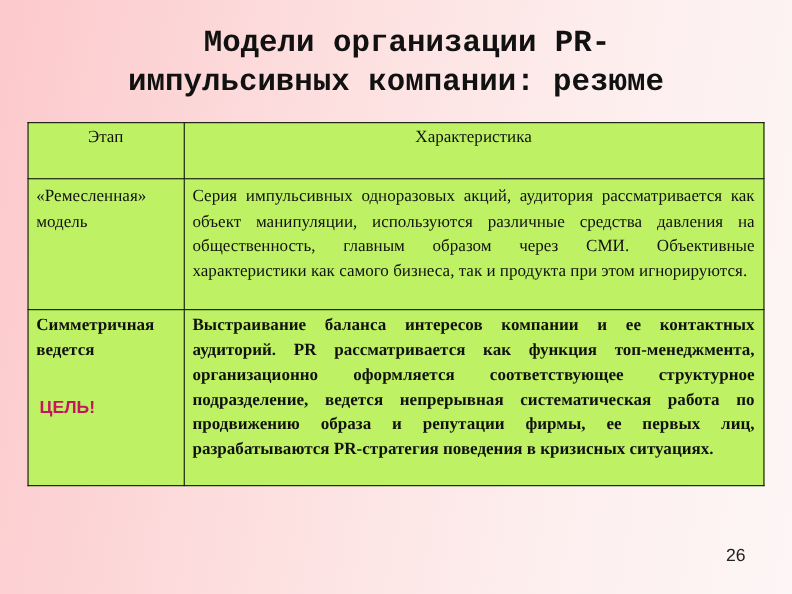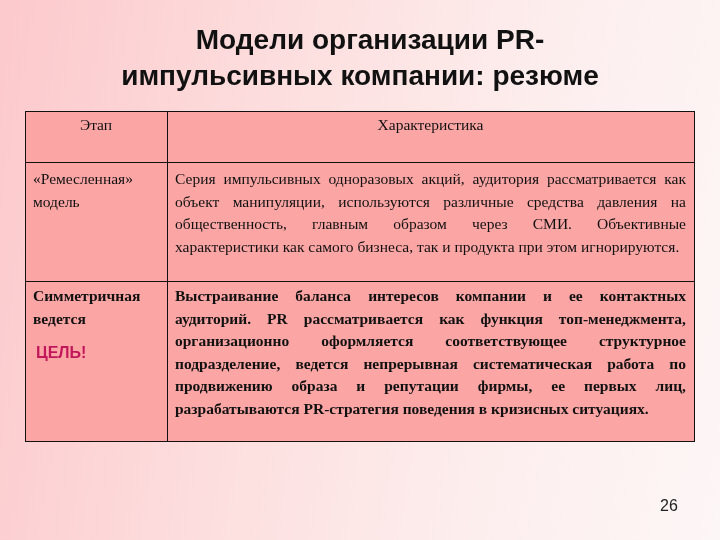--- a/index.html
+++ b/index.html
@@ -4,51 +4,51 @@
 <style>
   html, body { margin: 0; padding: 0; }
   body {
     width: 720px; height: 540px; overflow: hidden; position: relative;
     background: linear-gradient(100deg, #fcc9cc 0%, #fde0e0 40%, #fdeeee 70%, #fdf6f6 100%);
     font-family: "Liberation Serif", serif;
   }
   .title {
     position: absolute; left: 0; top: 22px; width: 720px;
     text-align: center;
-    font-family: Liberation Sans, sans-serif;
+    font-family: Liberation Mono, monospace;
     font-weight: bold; font-size: 28px; line-height: 36px;
     color: #111;
   }
   .title .l1 { display: block; padding-left: 20px; }
   .title .l2 { display: block; }
   table.summary {
     position: absolute; left: 25px; top: 111px;
     width: 669px;
     border-collapse: collapse;
-    background: #fca5a5;
+    background: #bef264;
     table-layout: fixed;
   }
   table.summary td, table.summary th {
     border: 1.5px solid #111;
     vertical-align: top;
     color: #111;
     font-size: 15.5px;
     line-height: 22.5px;
     padding: 2px 8px 2px 7px;
   }
   col.c1 { width: 142px; }
   col.c2 { width: 527px; }
   th { font-weight: normal; text-align: center; height: 46px; }
   td.desc { text-align: justify; text-align-last: auto; }
   tr.r1 td { height: 111px; padding-top: 5px; }
   tr.r2 td { height: 86px; padding-top: 3px; }
   tr.r3 td { height: 154px; padding-top: 3px; }
   tr.r3 td { font-weight: bold; }
   .goal {
-    display: block; margin-top: 12px; margin-left: 3px;
+    display: block; margin-top: 30px; margin-left: 3px;
     font-family: "Liberation Sans", sans-serif;
     font-weight: bold; font-size: 16px;
     color: #c2185b;
   }
   .page-num {
     position: absolute; left: 660px; top: 497px;
     font-family: Liberation Sans, sans-serif;
     font-size: 16px; color: #222;
   }
 </style>

